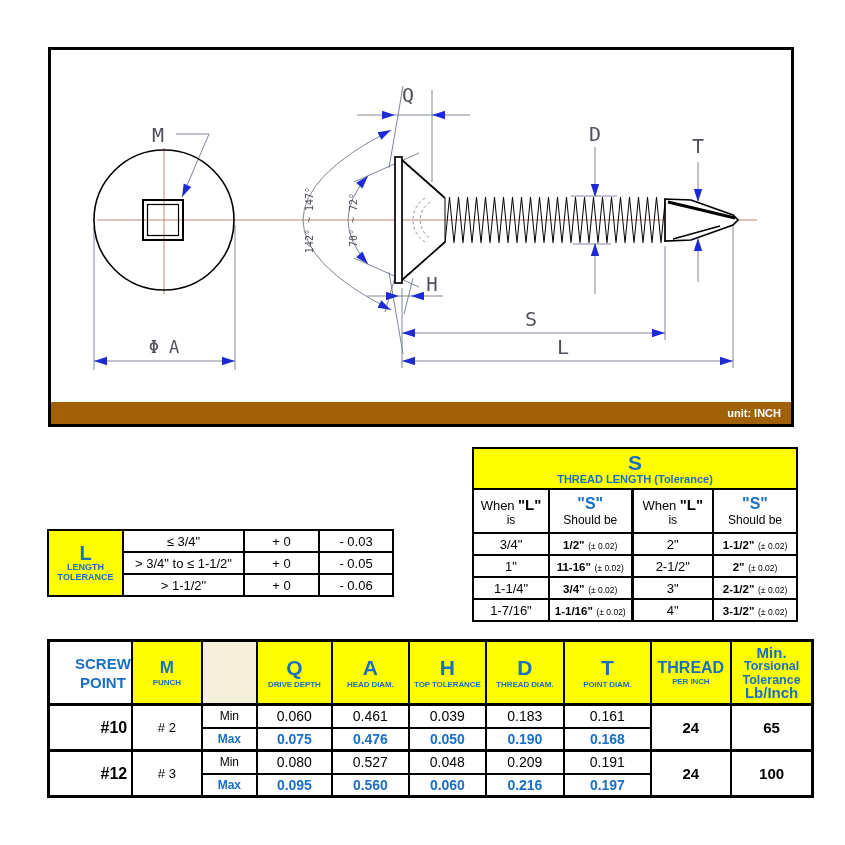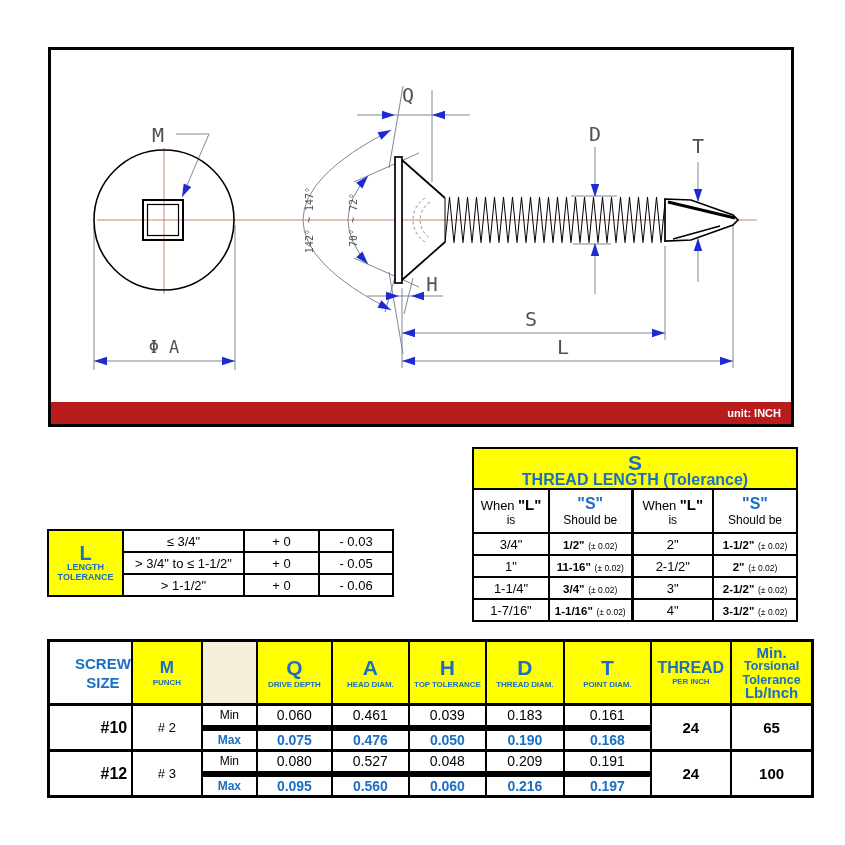--- a/index.html
+++ b/index.html
@@ -3,21 +3,21 @@
 <meta charset="utf-8">
 <style>
   html,body{margin:0;padding:0;}
   body{width:845px;height:845px;position:relative;background:#fff;
        font-family:"Liberation Sans",sans-serif;color:#000;}
 
   
   .panel{position:absolute;left:48px;top:47px;width:746px;height:380px;
          border:3px solid #000;box-sizing:border-box;background:#fff;}
   .panel svg{display:block;}
-  .unitbar{position:absolute;left:0;bottom:0;width:100%;height:22px;background:#b91c1c;
+  .unitbar{position:absolute;left:0;bottom:0;width:100%;height:22px;background:#a16207;
            color:#fff;font-weight:bold;font-size:11px;display:flex;align-items:center;
            justify-content:flex-end;padding-right:10px;box-sizing:border-box;}
 
   
   table{border-collapse:collapse;background:#fff;}
   td,th{padding:0;text-align:center;vertical-align:middle;box-sizing:border-box;}
   .yel{background:#ffff00;}
 
   
   .ltable{position:absolute;left:47px;top:529px;}
@@ -27,21 +27,21 @@
   .ltable .lhead .sm{font-size:9px;font-weight:bold;color:#1a6fc4;line-height:10px;}
   .ltable .c-range{width:121px;}
   .ltable .c-plus{width:75px;}
   .ltable .c-minus{width:74px;}
 
   
   .stable{position:absolute;left:472px;top:447px;}
   .stable td{border:2px solid #000;}
   .stable .title{height:41px;}
   .stable .title .big{font-size:21px;font-weight:bold;color:#1a6fc4;line-height:21px;}
-  .stable .title .sub{font-size:16px;font-weight:bold;color:#1a6fc4;line-height:13px;}
+  .stable .title .sub{font-size:11px;font-weight:bold;color:#1a6fc4;line-height:13px;}
   .stable .hdr{height:44px;font-size:12px;background:#fff;}
   .stable .hdr .w{font-size:13px;}
   .stable .hdr .lkey{font-size:15px;font-weight:bold;}
   .stable .hdr .skey{font-size:16px;font-weight:bold;color:#1a6fc4;}
   .stable .drow{height:22px;font-size:13px;white-space:nowrap;}
   .stable .sval{font-weight:bold;font-size:11.5px;}
   .stable .tol{font-size:8.5px;}
   .stable .cw1{width:76px;}.stable .cw2{width:83px;}
   .stable .cw3{width:81px;}.stable .cw4{width:84px;}
   .stable .mid{border-right:3px solid #000;}
@@ -56,21 +56,21 @@
   .mtable .screwline{font-size:15px;font-weight:bold;color:#1a6fc4;line-height:19px;padding-left:25px;}
   .mtable .mbig{font-size:17px;font-weight:bold;color:#1a6fc4;line-height:20px;}
   .mtable .thbig{font-size:16px;font-weight:bold;color:#1a6fc4;line-height:18px;}
   .mtable .tsm{font-size:15px;font-weight:bold;color:#1a6fc4;line-height:12px;}
   .mtable .tb{font-size:12.5px;font-weight:bold;color:#1a6fc4;line-height:14px;}
   .mtable .blank{background:#f6efda;}
   .mtable .size{font-size:16px;font-weight:bold;padding-left:47px;}
   .mtable .punch{font-size:13px;}
   .mtable .mm{font-size:12px;}
   .mtable .tpi,.mtable .torsv{font-size:15px;font-weight:bold;}
-  .mtable tr.sub td{border-top:6px solid #000000;}
+  .mtable tr.sub td{border-top:1px solid #000000;}
   .mtable tr.grp td{border-top:3px solid #000;}
 </style>
 </head>
 <body>
 
 <div class="panel">
   <svg width="740" height="352" viewBox="0 0 740 352">
     <defs>
       <g id="arr">
           <path d="M0 0 L-13 4.2 L-13 -4.2 Z" fill="#1e2bd2"></path>
@@ -264,21 +264,21 @@
       <col style="width:77px">
     <col style="width:78px">
       <col style="width:87px">
       <col style="width:80px">
     <col style="width:82px">
   </colgroup>
   <tbody>
       <tr>
     <th>
       <div class="screwline">SCREW</div>
-      <div class="screwline">SIZE</div>
+      <div class="screwline">POINT</div>
     </th>
     <th class="yel">
       <div class="mbig">M</div>
       <div class="sub">PUNCH</div>
     </th>
     <th class="blank"></th>
     <th class="yel">
       <div class="big">Q</div>
       <div class="sub">DRIVE DEPTH</div>
     </th>

